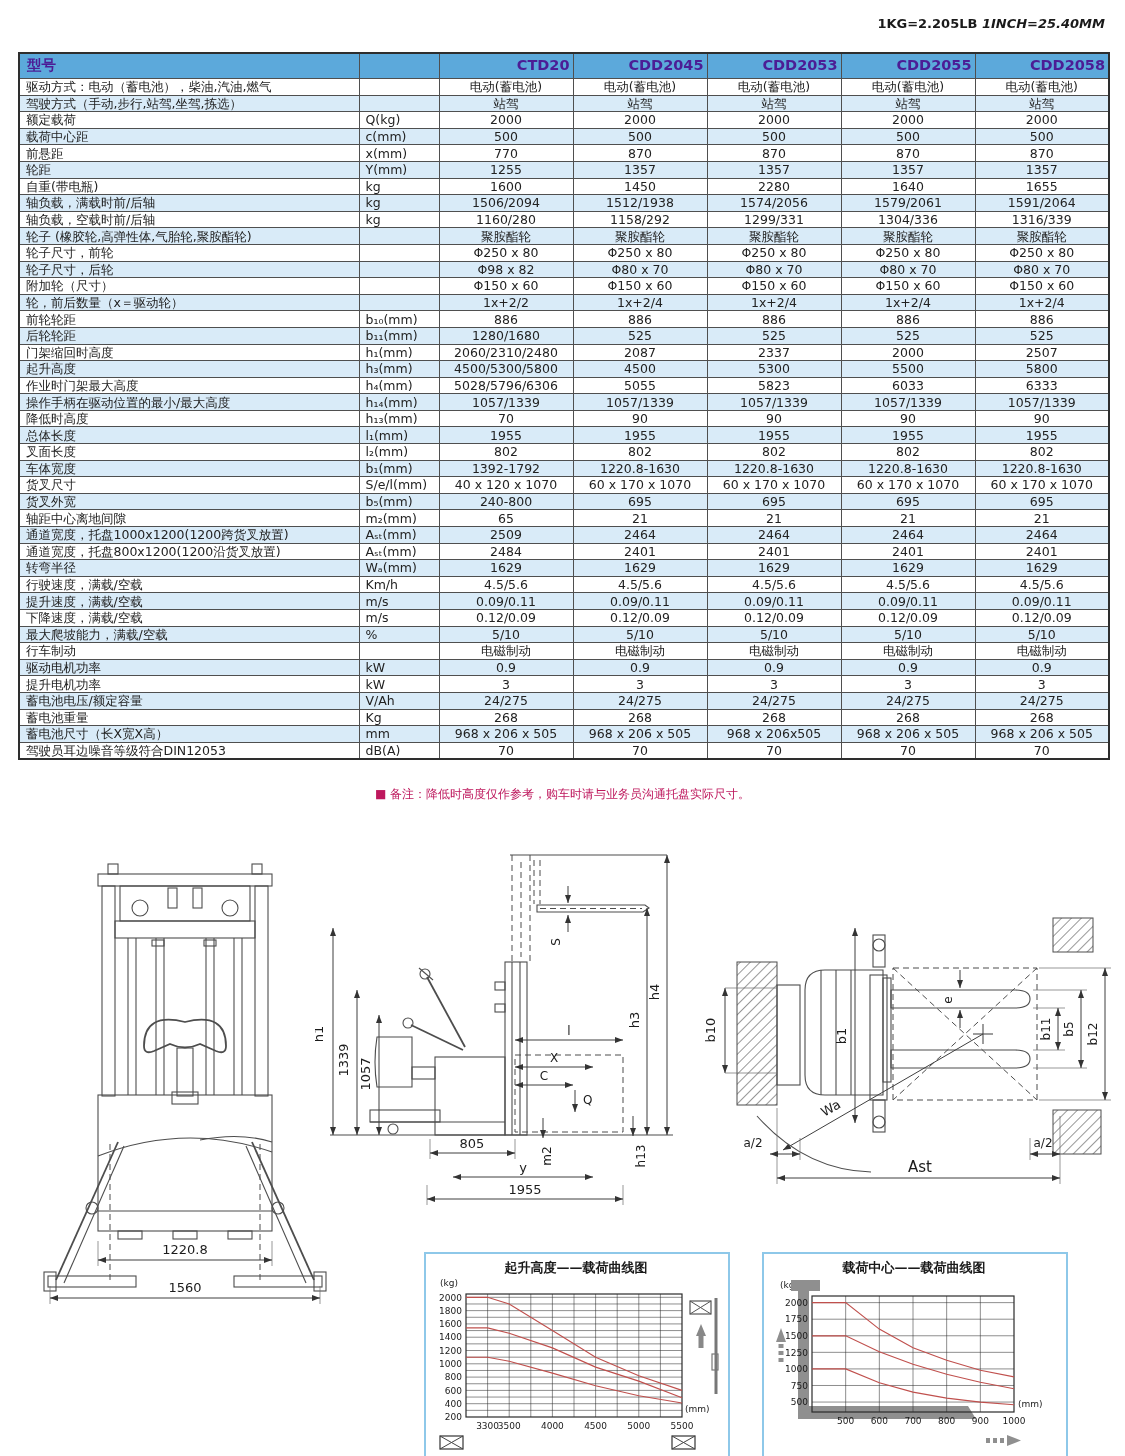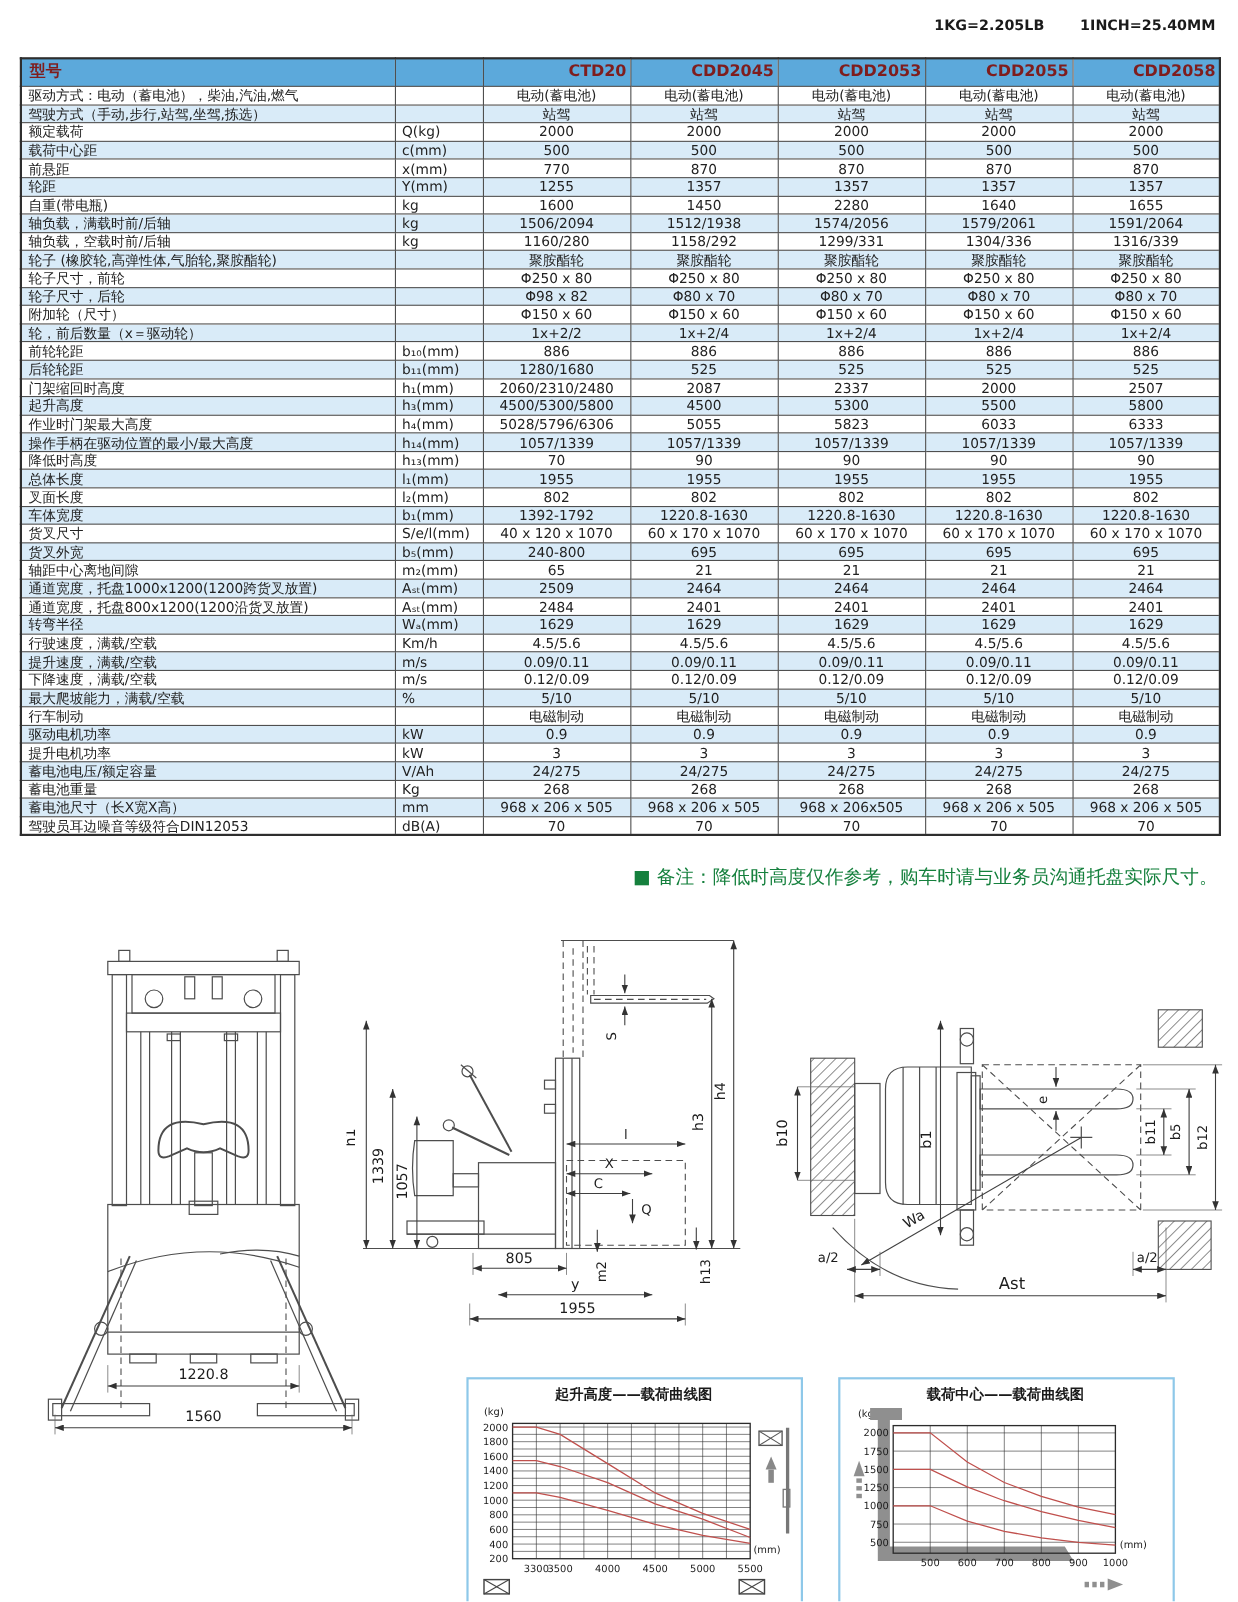--- a/index.html
+++ b/index.html
@@ -1,31 +1,31 @@
 <!DOCTYPE html>
 <html><head>
 <meta charset="utf-8">
 <style>
   html,body{margin:0;padding:0;background:#fff;}
   .page{position:relative;width:1125px;height:1456px;background:#ffffff;
         font-family:"DejaVu Sans","Liberation Sans",sans-serif;color:#222;overflow:hidden;}
   .conv{position:absolute;top:16px;right:20px;font-size:13px;font-weight:600;color:#1a1a1a;}
-  .conv span + span{margin-left:28px;}
+  .conv span + span{font-style:italic;}
   table.spec{position:absolute;left:18px;top:52px;border-collapse:collapse;table-layout:fixed;
              border:2px solid #2e2e2e;}
   .spec td,.spec th{border:1px solid #4f4f4f;font-size:12.5px;height:15.6px;line-height:1.05;
              padding:0 3px;white-space:nowrap;overflow:hidden;}
-  .spec thead th{background:#5ca9db;height:24px;font-size:14.5px;color:#7f1d1d;margin-top:48px;}
+  .spec thead th{background:#5ca9db;height:24px;font-size:14.5px;color:#4c1d95;margin-top:48px;}
   .spec th.title{text-align:left;padding-left:7px;font-weight:700;}
   .spec th.model{text-align:right;font-weight:600;}
   .spec td.lbl,.spec td.unit{text-align:left;padding-left:6px;}
   .spec td.val{text-align:center;}
   .spec tr.alt{background:#d9ebf8;margin-top:24px;}
-  .note{position:absolute;left:18px;top:786px;width:1089px;text-align:right;
-        font-size:17px;color:#15803d;}
+  .note{position:absolute;left:18px;top:786px;width:1089px;text-align:center;
+        font-size:12px;color:#be185d;}
   .drw{position:absolute;}
   .s{stroke:#4d4d4d;fill:none;stroke-width:1.1;}
   .sb{stroke:#4d4d4d;fill:none;stroke-width:1.8;}
   .sd{stroke:#4d4d4d;fill:none;stroke-width:1;stroke-dasharray:6 4;}
   .dim{stroke:#3f3f3f;fill:none;stroke-width:1;}
   .ext{stroke:#6a6a6a;fill:none;stroke-width:0.7;}
   .dt{font-size:13px;fill:#1c1c1c;}
   .dts{font-size:12px;fill:#1c1c1c;}
   .chart-box{position:absolute;width:306px;height:240px;background:#fff;
              border:2px solid #8ec8e9;box-sizing:border-box;}

